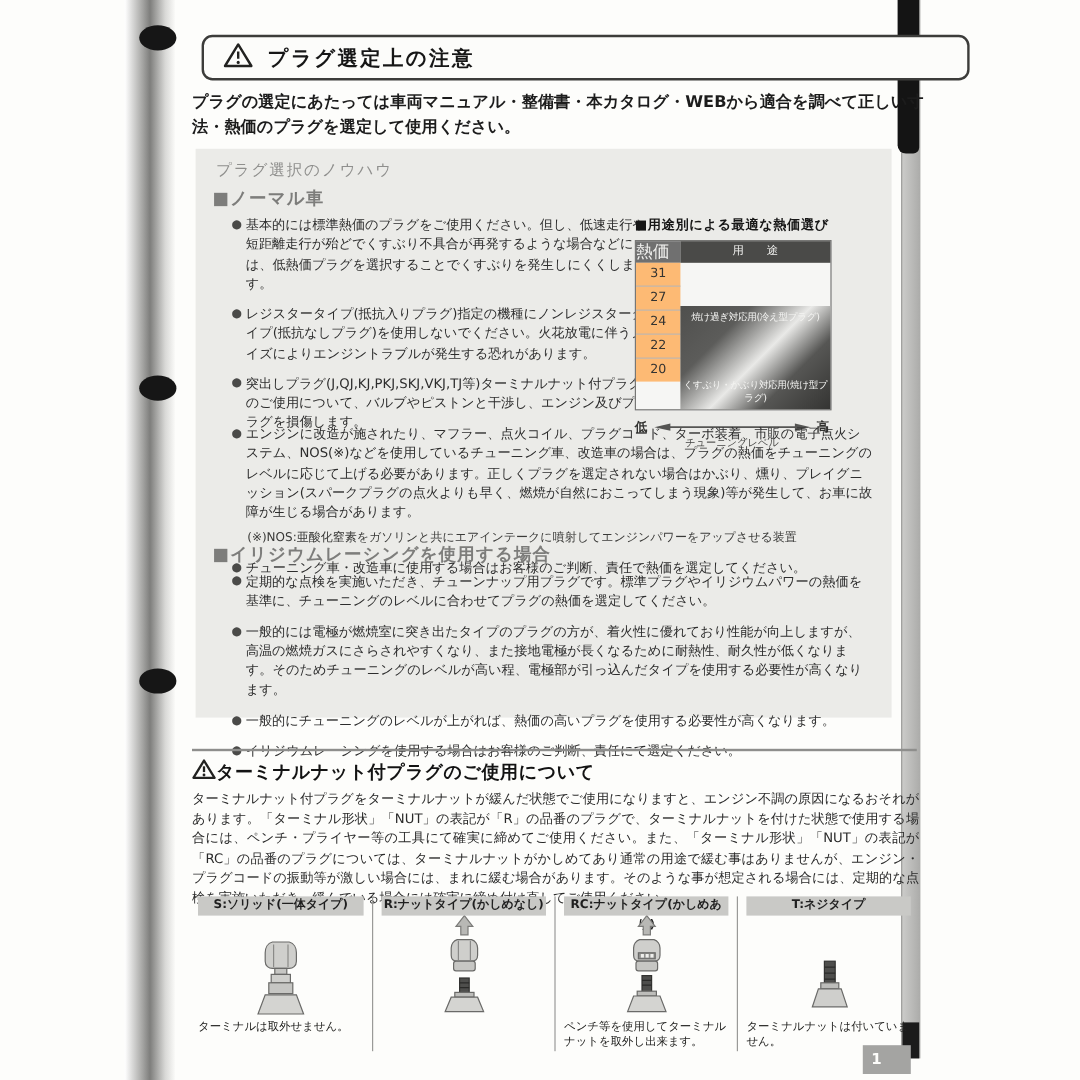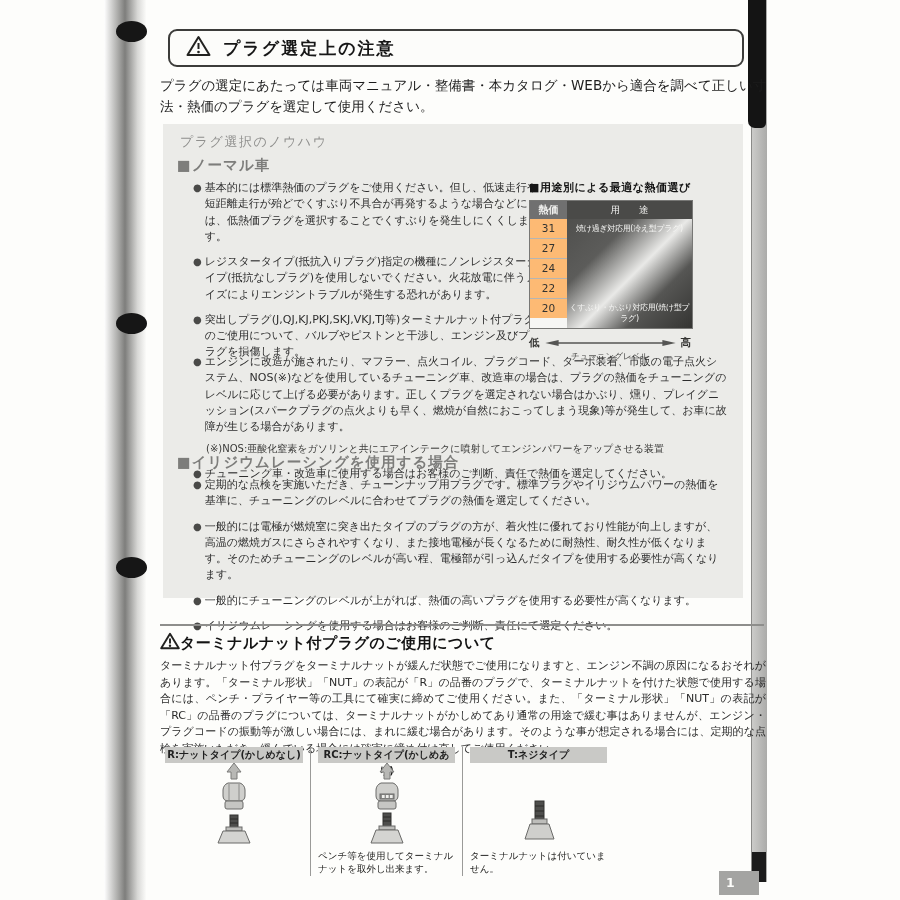--- a/index.html
+++ b/index.html
@@ -10,54 +10,54 @@
   .edge-left{position:absolute;left:104px;top:0;width:42px;height:900px;
     background:linear-gradient(to right,#ffffff 0%,#b3b3b1 30%,#7e7e7c 50%,#d8d8d6 80%,#fbfbf9 100%);}
   .hole{position:absolute;left:116px;width:31px;height:21px;background:#161616;border-radius:50%;}
   .hole1{top:21px;} .hole2{top:313px;} .hole3{top:557px;}
   .edge-right-gray{position:absolute;left:751px;top:0;width:15px;height:882px;
     background:linear-gradient(to right,#cbcbc9,#ababa9);border-left:1px solid #8a8a88;}
   .edge-right-black{position:absolute;left:748px;top:0;width:18px;height:128px;background:#141414;border-radius:0 0 5px 7px;}
   .edge-right-bottom{position:absolute;left:752px;top:852px;width:14px;height:30px;background:#1b1b1b;}
 
   
-  .title-box{position:absolute;left:168px;top:29px;width:576px;height:38px;box-sizing:border-box;
+  .title-box{position:absolute;left:168px;top:29px;width:640px;height:38px;box-sizing:border-box;
     border:2px solid #3c3c3a;border-radius:9px;background:#fcfcfa;display:flex;align-items:center;
     padding-left:16px;gap:12px;}
   .title-text{font-size:17px;font-weight:bold;color:#161616;letter-spacing:2px;}
 
-  .intro{position:absolute;left:160px;top:75px;width:610px;font-size:13.5px;font-weight:normal;
+  .intro{position:absolute;left:160px;top:75px;width:610px;font-size:13.5px;font-weight:bold;
     color:#1c1c1c;line-height:1.55;}
 
   
   .knowhow{position:absolute;left:163px;top:124px;width:580px;height:474px;background:#ebebe8;}
   .knowhow-title{position:absolute;left:17px;top:9px;font-size:13px;color:#8f8f8d;letter-spacing:1.5px;}
   .sec-h{position:absolute;font-size:14.5px;font-weight:bold;color:#7d7d7b;letter-spacing:1px;}
   .sec1-h{left:14px;top:32px;} .sec2-h{left:14px;top:206px;} .sec3-h{left:14px;top:329px;}
   .blist{position:absolute;}
   .blist1{left:30px;top:56px;width:347px;}
   .blist2{left:30px;top:230px;width:534px;}
   .blist3{left:30px;top:353px;width:534px;}
   .bitem{display:flex;margin-bottom:9px;font-size:11px;color:#2d2d2d;line-height:1.48;}
   .blt{color:#4a4a48;font-size:10px;line-height:1.62;margin-right:3px;flex:0 0 auto;}
   .bnote{margin:-2px 0 9px 13px;font-size:10px;color:#3a3a38;line-height:1.45;}
 
   
   .heat{position:absolute;left:366px;top:56px;width:172px;}
   .heat-title{font-size:11px;font-weight:bold;color:#161616;margin-bottom:5px;letter-spacing:.5px;}
   .heat-table{width:162px;border:1px solid #777775;background:#f6f6f4;}
   .heat-row-h{display:flex;height:18px;}
-  .hv-h{width:37px;background:#707070;color:#f2f2f0;font-size:10px;text-align:center;line-height:18px;font-weight:bold;}
+  .hv-h{width:37px;background:#707070;color:#f2f2f0;font-size:14px;text-align:left;line-height:18px;}
   .use-h{flex:1;background:#4a4a48;color:#f2f2f0;font-size:9.5px;text-align:center;line-height:18px;letter-spacing:8px;text-indent:8px;}
   .heat-body{display:flex;}
   .hv-col{width:37px;}
   .hv-cell{height:19px;line-height:19px;text-align:center;font-size:10.5px;color:#333331;background:#fdba74;border-bottom:1px solid #b5b5b3;}
   .hv-cell:last-child{border-bottom:none;}
-  .use-col{flex:1;position:relative;height:109px;
-    background:linear-gradient(135deg,#4f4f4d 0%,#5c5c5a 28%,#e9e9e7 52%,#565654 72%,#343432 100%);}
+  .use-col{flex:1;position:relative;height:86px;
+    background:linear-gradient(135deg,#4f4f4d 0%,#5c5c5a 28%,#e9e9e7 52%,#565654 72%,#343432 100%);margin-top:36px;}
   .use-top,.use-bottom{position:absolute;left:0;width:100%;text-align:center;font-size:8px;color:#f4f4f2;letter-spacing:-.3px;}
   .use-top{top:4px;} .use-bottom{bottom:4px;}
   .heat-axis{width:162px;margin-top:7px;display:flex;align-items:center;gap:4px;}
   .axis-end{font-size:10.5px;font-weight:bold;color:#333331;}
   .axis-label{width:162px;text-align:center;font-size:8.5px;color:#444442;margin-top:1px;}
 
   
   .divider{position:absolute;left:160px;top:624px;width:604px;height:2px;background:#8e8e8c;}
   .term-head{position:absolute;left:160px;top:632px;display:flex;align-items:center;gap:0;}
   .term-title{font-size:15px;font-weight:bold;color:#131313;letter-spacing:.5px;}
@@ -194,20 +194,35 @@
         <line x1="12.5" y1="8" x2="12.5" y2="14" stroke="#222220" stroke-width="2.4"></line>
         <circle cx="12.5" cy="17" r="1.5" fill="#222220"></circle>
       </svg>
     </span>
     <span class="term-title">ターミナルナット付プラグのご使用について</span>
   </div>
   <div class="term-body">ターミナルナット付プラグをターミナルナットが緩んだ状態でご使用になりますと、エンジン不調の原因になるおそれがあります。「ターミナル形状」「NUT」の表記が「R」の品番のプラグで、ターミナルナットを付けた状態で使用する場合には、ペンチ・プライヤー等の工具にて確実に締めてご使用ください。また、「ターミナル形状」「NUT」の表記が「RC」の品番のプラグについては、ターミナルナットがかしめてあり通常の用途で緩む事はありませんが、エンジン・プラグコードの振動等が激しい場合には、まれに緩む場合があります。そのような事が想定される場合には、定期的な点検を実施いただき、緩んでいる場合には確実に締め付け直してご使用ください。</div>
 
   <div class="types">
 
+    <div class="type-col">
+      <div class="type-h">S:ソリッド(一体タイプ)</div>
+      <div class="type-fig">
+        <svg width="52" height="64" viewBox="0 0 52 64">
+          <path d="M19,2 C15,3 13,7 13,11 L13,18 C13,22 16,24 19,24 L33,24 C36,24 39,22 39,18 L39,11 C39,7 37,3 33,2 Z" fill="#cfcfcc" stroke="#6a6a68"></path>
+          <line x1="20" y1="4" x2="20" y2="23" stroke="#8a8a88"></line>
+          <line x1="32" y1="4" x2="32" y2="23" stroke="#8a8a88"></line>
+          <rect x="21" y="24" width="10" height="5" fill="#c6c6c3" stroke="#6a6a68"></rect>
+          <rect x="18" y="29" width="16" height="7" fill="#cfcfcc" stroke="#6a6a68"></rect>
+          <rect x="16" y="36" width="20" height="9" fill="#c6c6c3" stroke="#6a6a68"></rect>
+          <path d="M7,62 L13,46 L39,46 L45,62 Z" fill="#d4d4d1" stroke="#6a6a68"></path>
+        </svg>
+      </div>
+      <div class="type-cap">ターミナルは取外せません。</div>
+    </div>
 
     <div class="type-col">
       <div class="type-h">R:ナットタイプ(かしめなし)</div>
       <div class="type-fig">
         <svg width="52" height="84" viewBox="0 0 52 84">
           <path d="M26,0 L33,9 L29,9 L29,16 L23,16 L23,9 L19,9 Z" fill="#b8b8b5" stroke="#7a7a78"></path>
           <path d="M20,20 C17,21 15,24 15,27 L15,33 C15,36 17,38 20,38 L32,38 C35,38 37,36 37,33 L37,27 C37,24 35,21 32,20 Z" fill="#cfcfcc" stroke="#6a6a68"></path>
           <line x1="21" y1="21" x2="21" y2="37" stroke="#8a8a88"></line>
           <line x1="31" y1="21" x2="31" y2="37" stroke="#8a8a88"></line>
           <rect x="17" y="38" width="18" height="8" rx="2" fill="#c6c6c3" stroke="#6a6a68"></rect>

